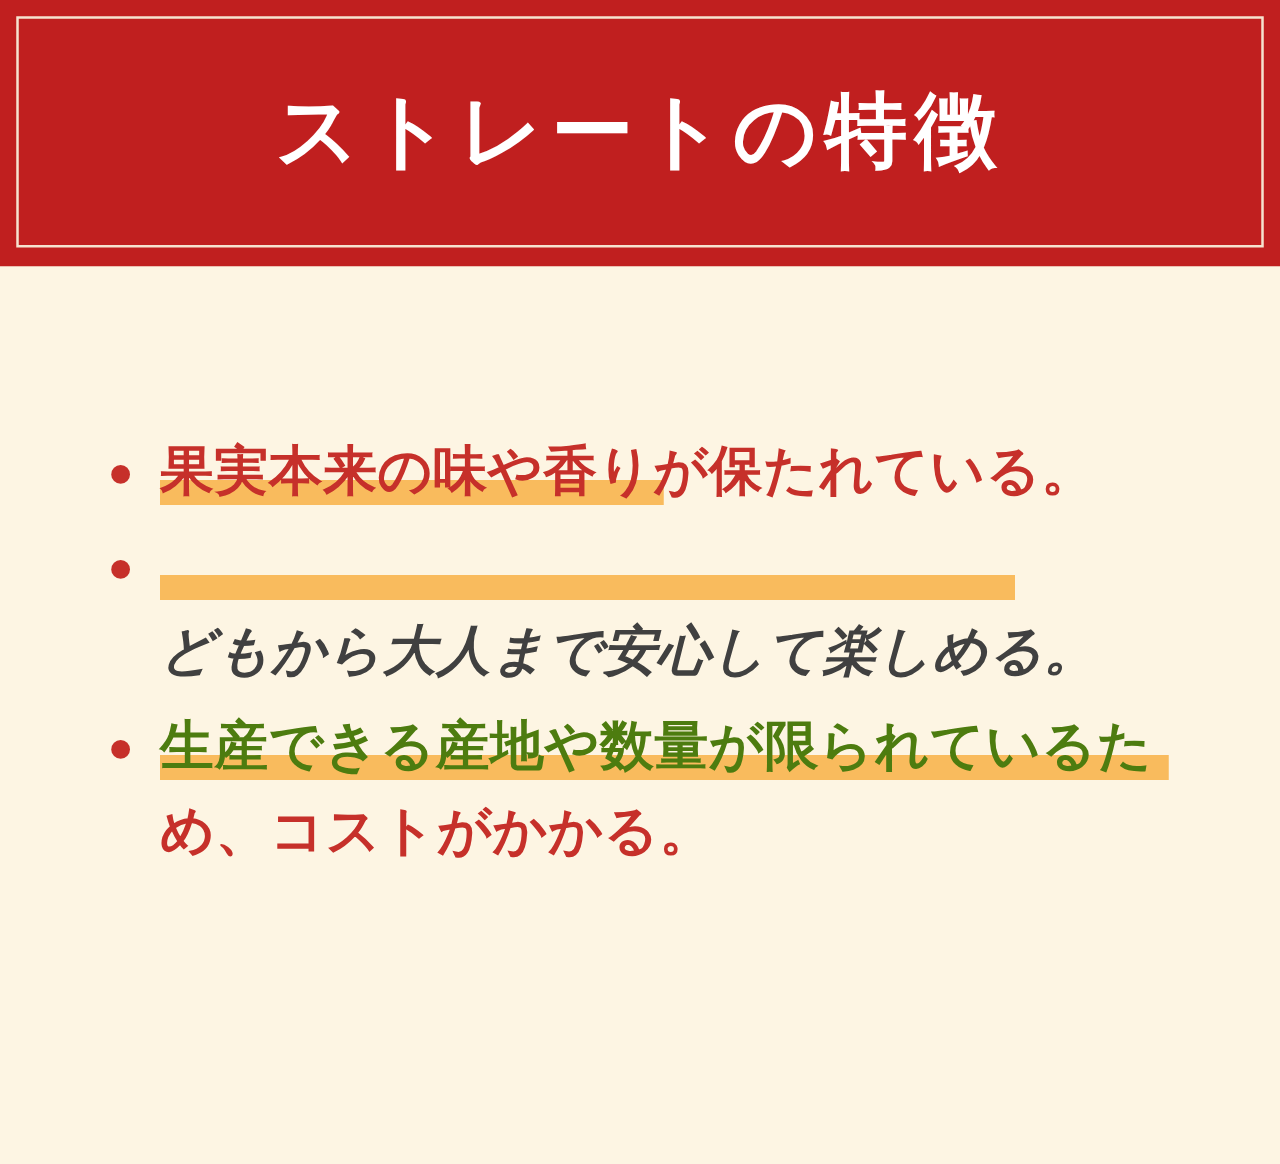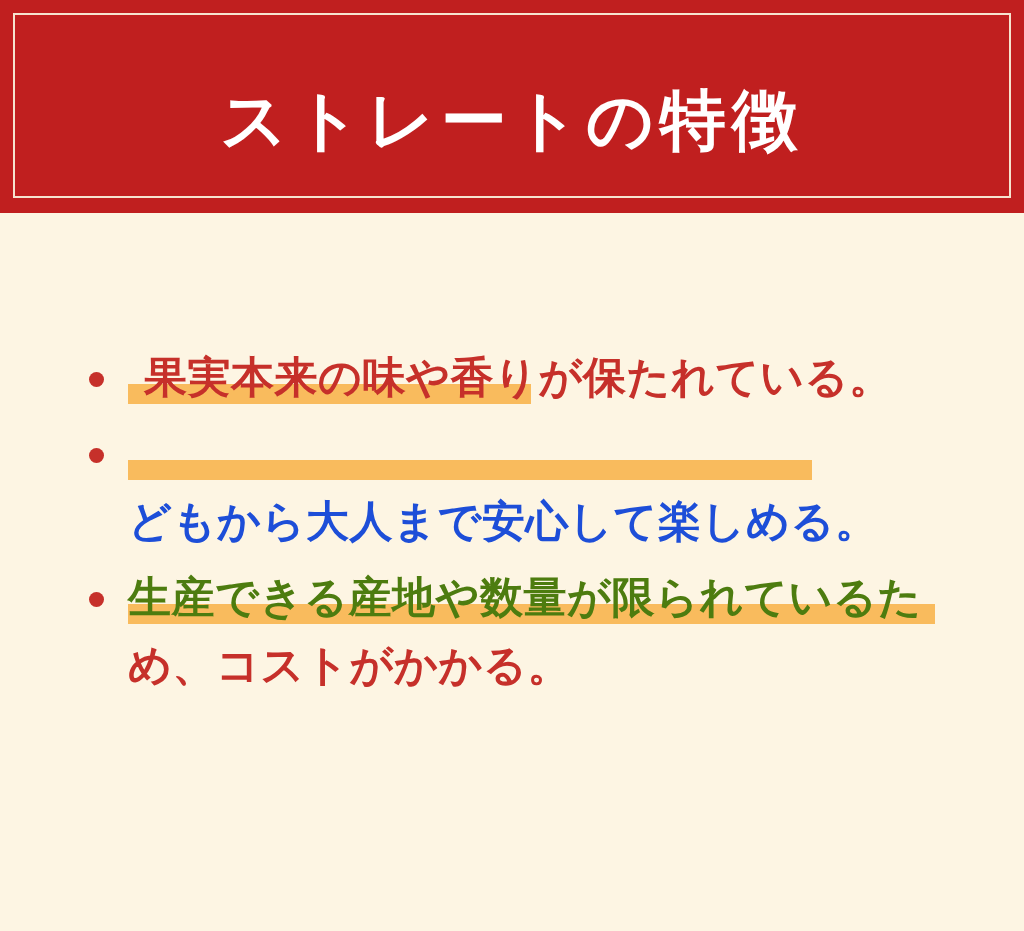--- a/index.html
+++ b/index.html
@@ -49,21 +49,20 @@
     top: 50%;
     transform: translateY(-52%);
     text-align: center;
     color: #ffffff;
     font-size: 66px;
     line-height: 1.1;
     font-weight: 700;
     letter-spacing: 6px;
     font-family: "DejaVu Sans", "Liberation Sans", sans-serif;
     white-space: nowrap;
-    margin-top: 16px;
   }
 
   
   .body-area {
     position: absolute;
     left: 0;
     top: 213px;
     width: 1024px;
     height: 718px;
   }
@@ -125,34 +124,34 @@
   </div>
 
   <div class="body-area">
     <div class="bullet-list">
 
       <div class="bullet-item">
         <span class="bullet-dot" style="background: rgb(198, 48, 42);"></span>
         <div class="bullet-lines">
           <div class="bullet-line">
             <span class="hl" style="width: 403px; background: rgb(249, 187, 93);"></span>
-            <span class="line-text" style="color: rgb(198, 48, 42); margin-left: 16px;">果実本来の味や香りが保たれている。</span>
+            <span class="line-text" style="color: rgb(198, 48, 42);">果実本来の味や香りが保たれている。</span>
           </div>
         </div>
       </div>
 
       <div class="bullet-item">
         <span class="bullet-dot" style="background: rgb(198, 48, 42);"></span>
         <div class="bullet-lines">
           <div class="bullet-line">
             <span class="hl" style="width: 684px; background: rgb(249, 187, 93);"></span>
           </div>
           <div class="bullet-line">
             
-            <span class="line-text" style="color: #1d4ed8;">どもから大人まで安心して楽しめる。</span>
+            <span class="line-text" style="color: #404040; font-style: italic;">どもから大人まで安心して楽しめる。</span>
           </div>
         </div>
       </div>
 
       <div class="bullet-item">
         <span class="bullet-dot" style="background: rgb(198, 48, 42);"></span>
         <div class="bullet-lines">
           <div class="bullet-line">
             <span class="hl" style="width: 807px; background: rgb(249, 187, 93);"></span>
             <span class="line-text" style="color: #4d7c0f;">生産できる産地や数量が限られているた</span>

